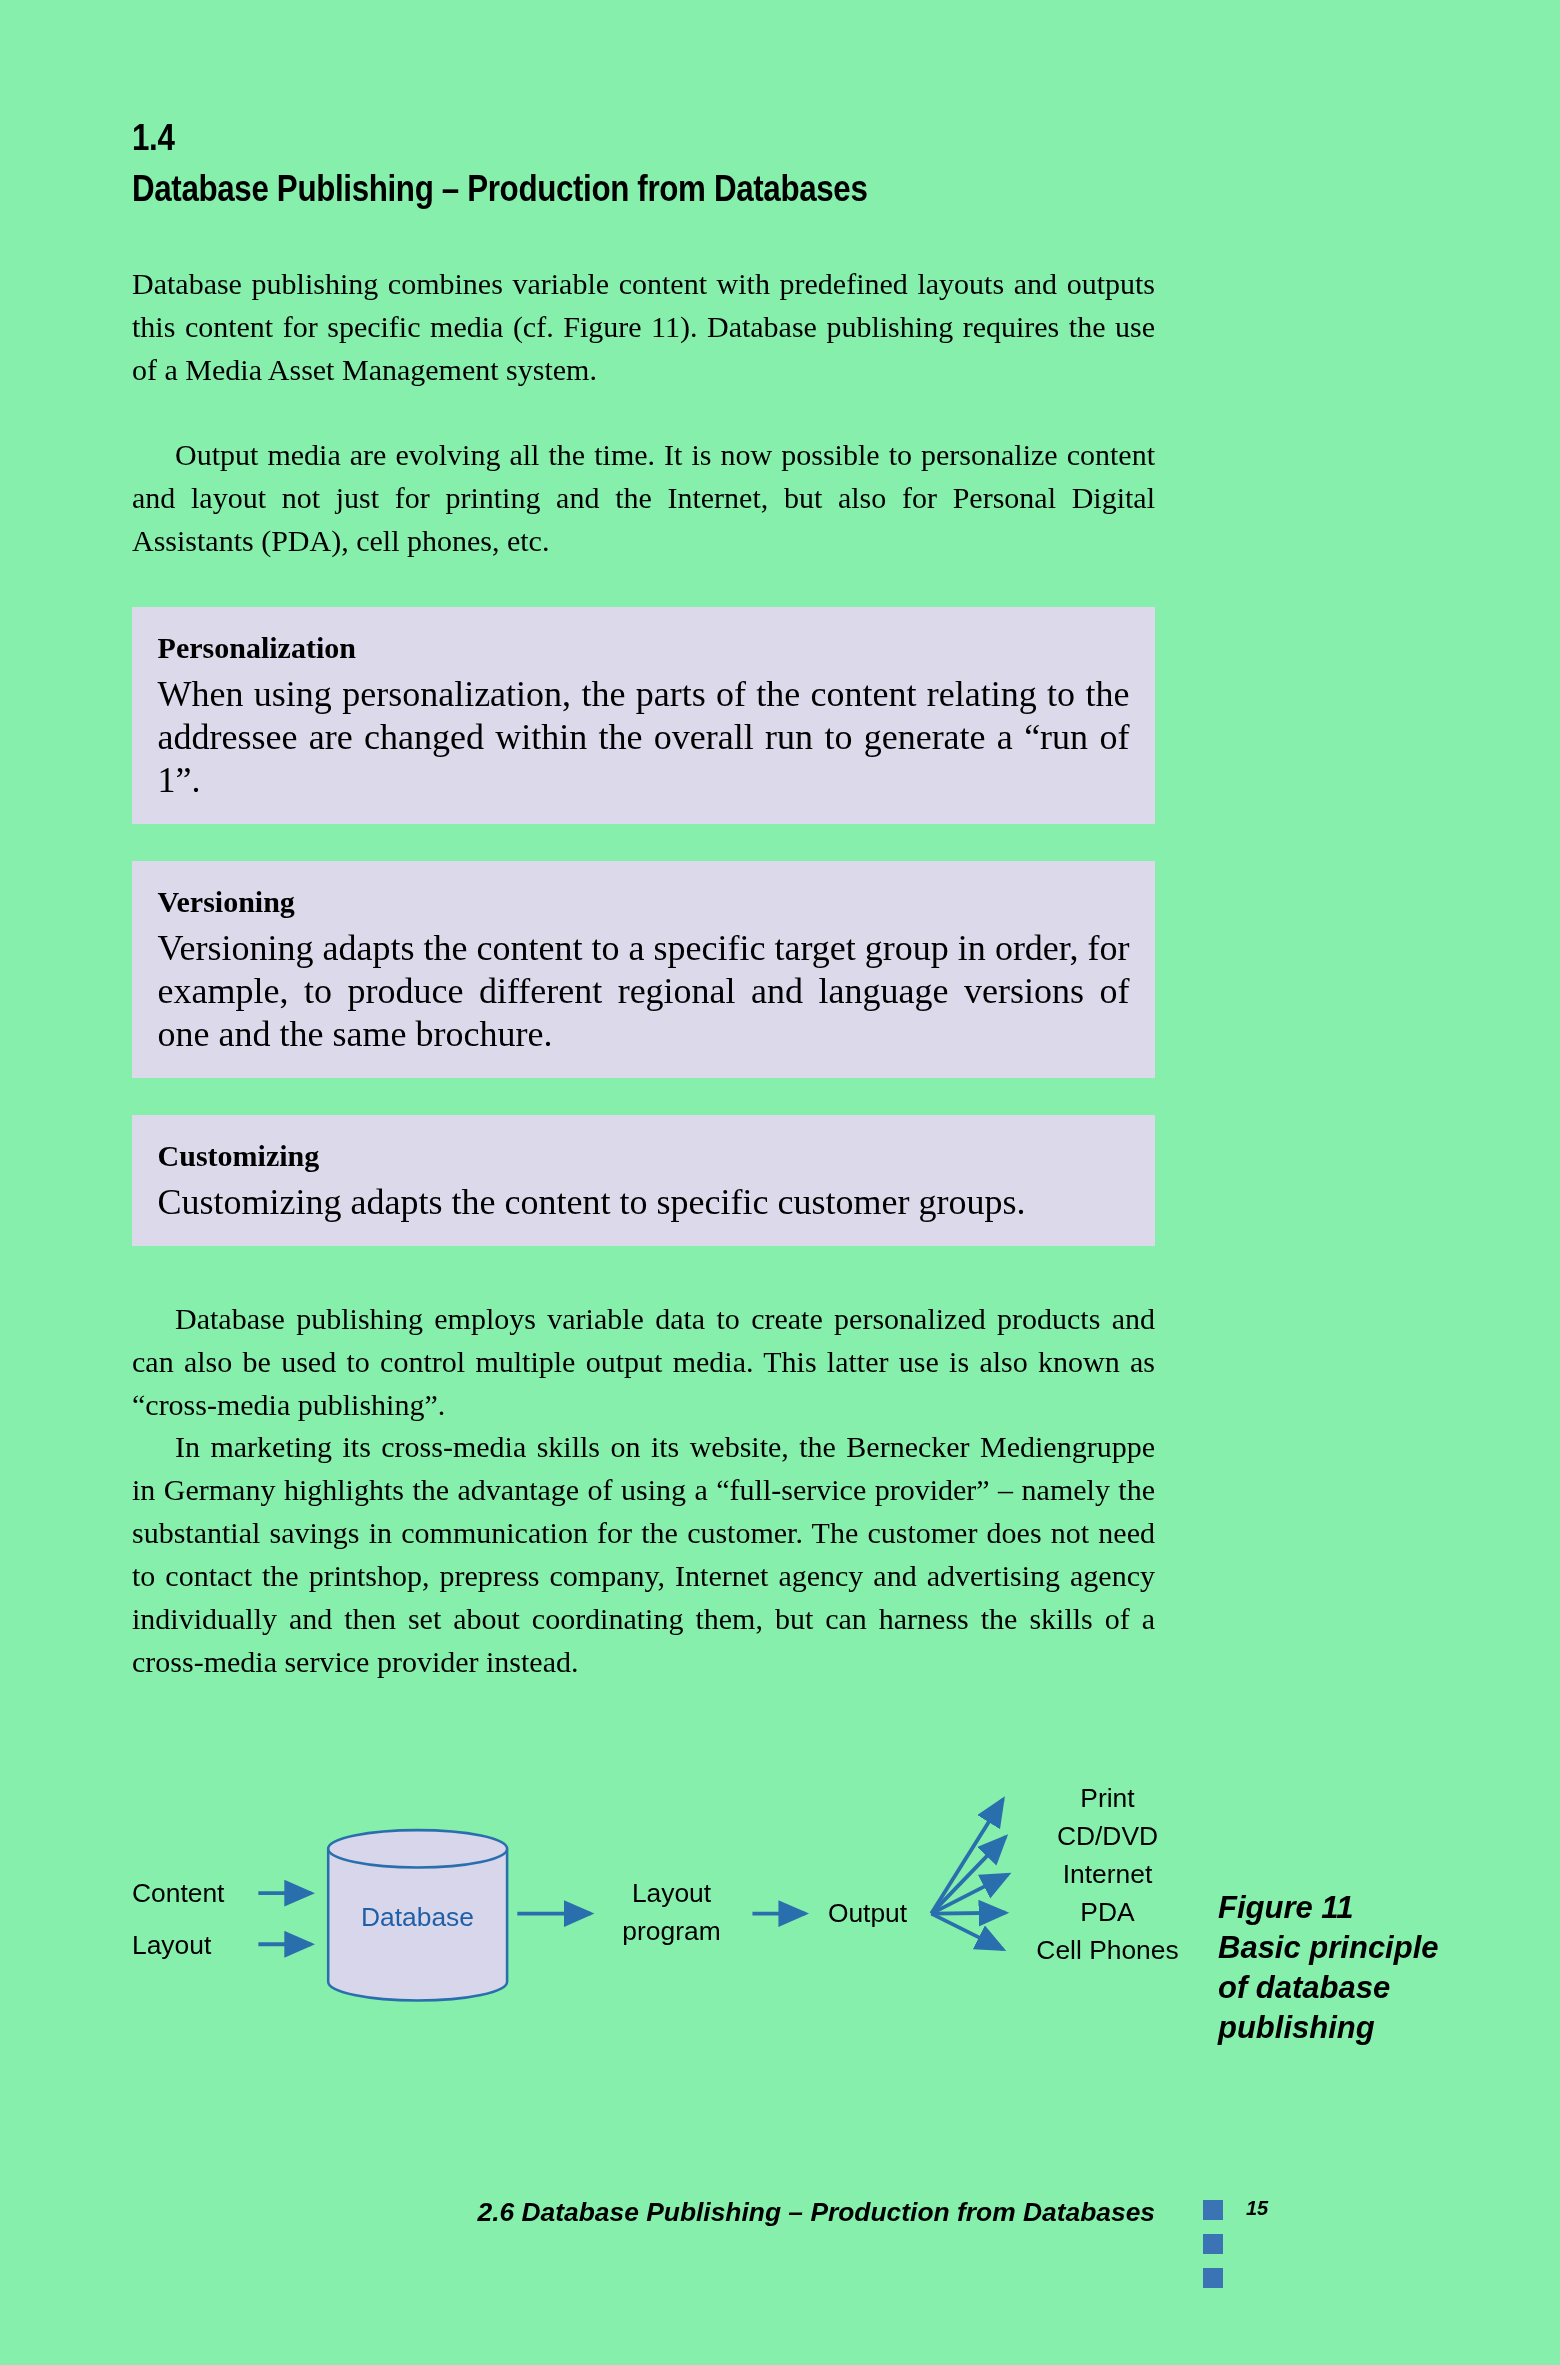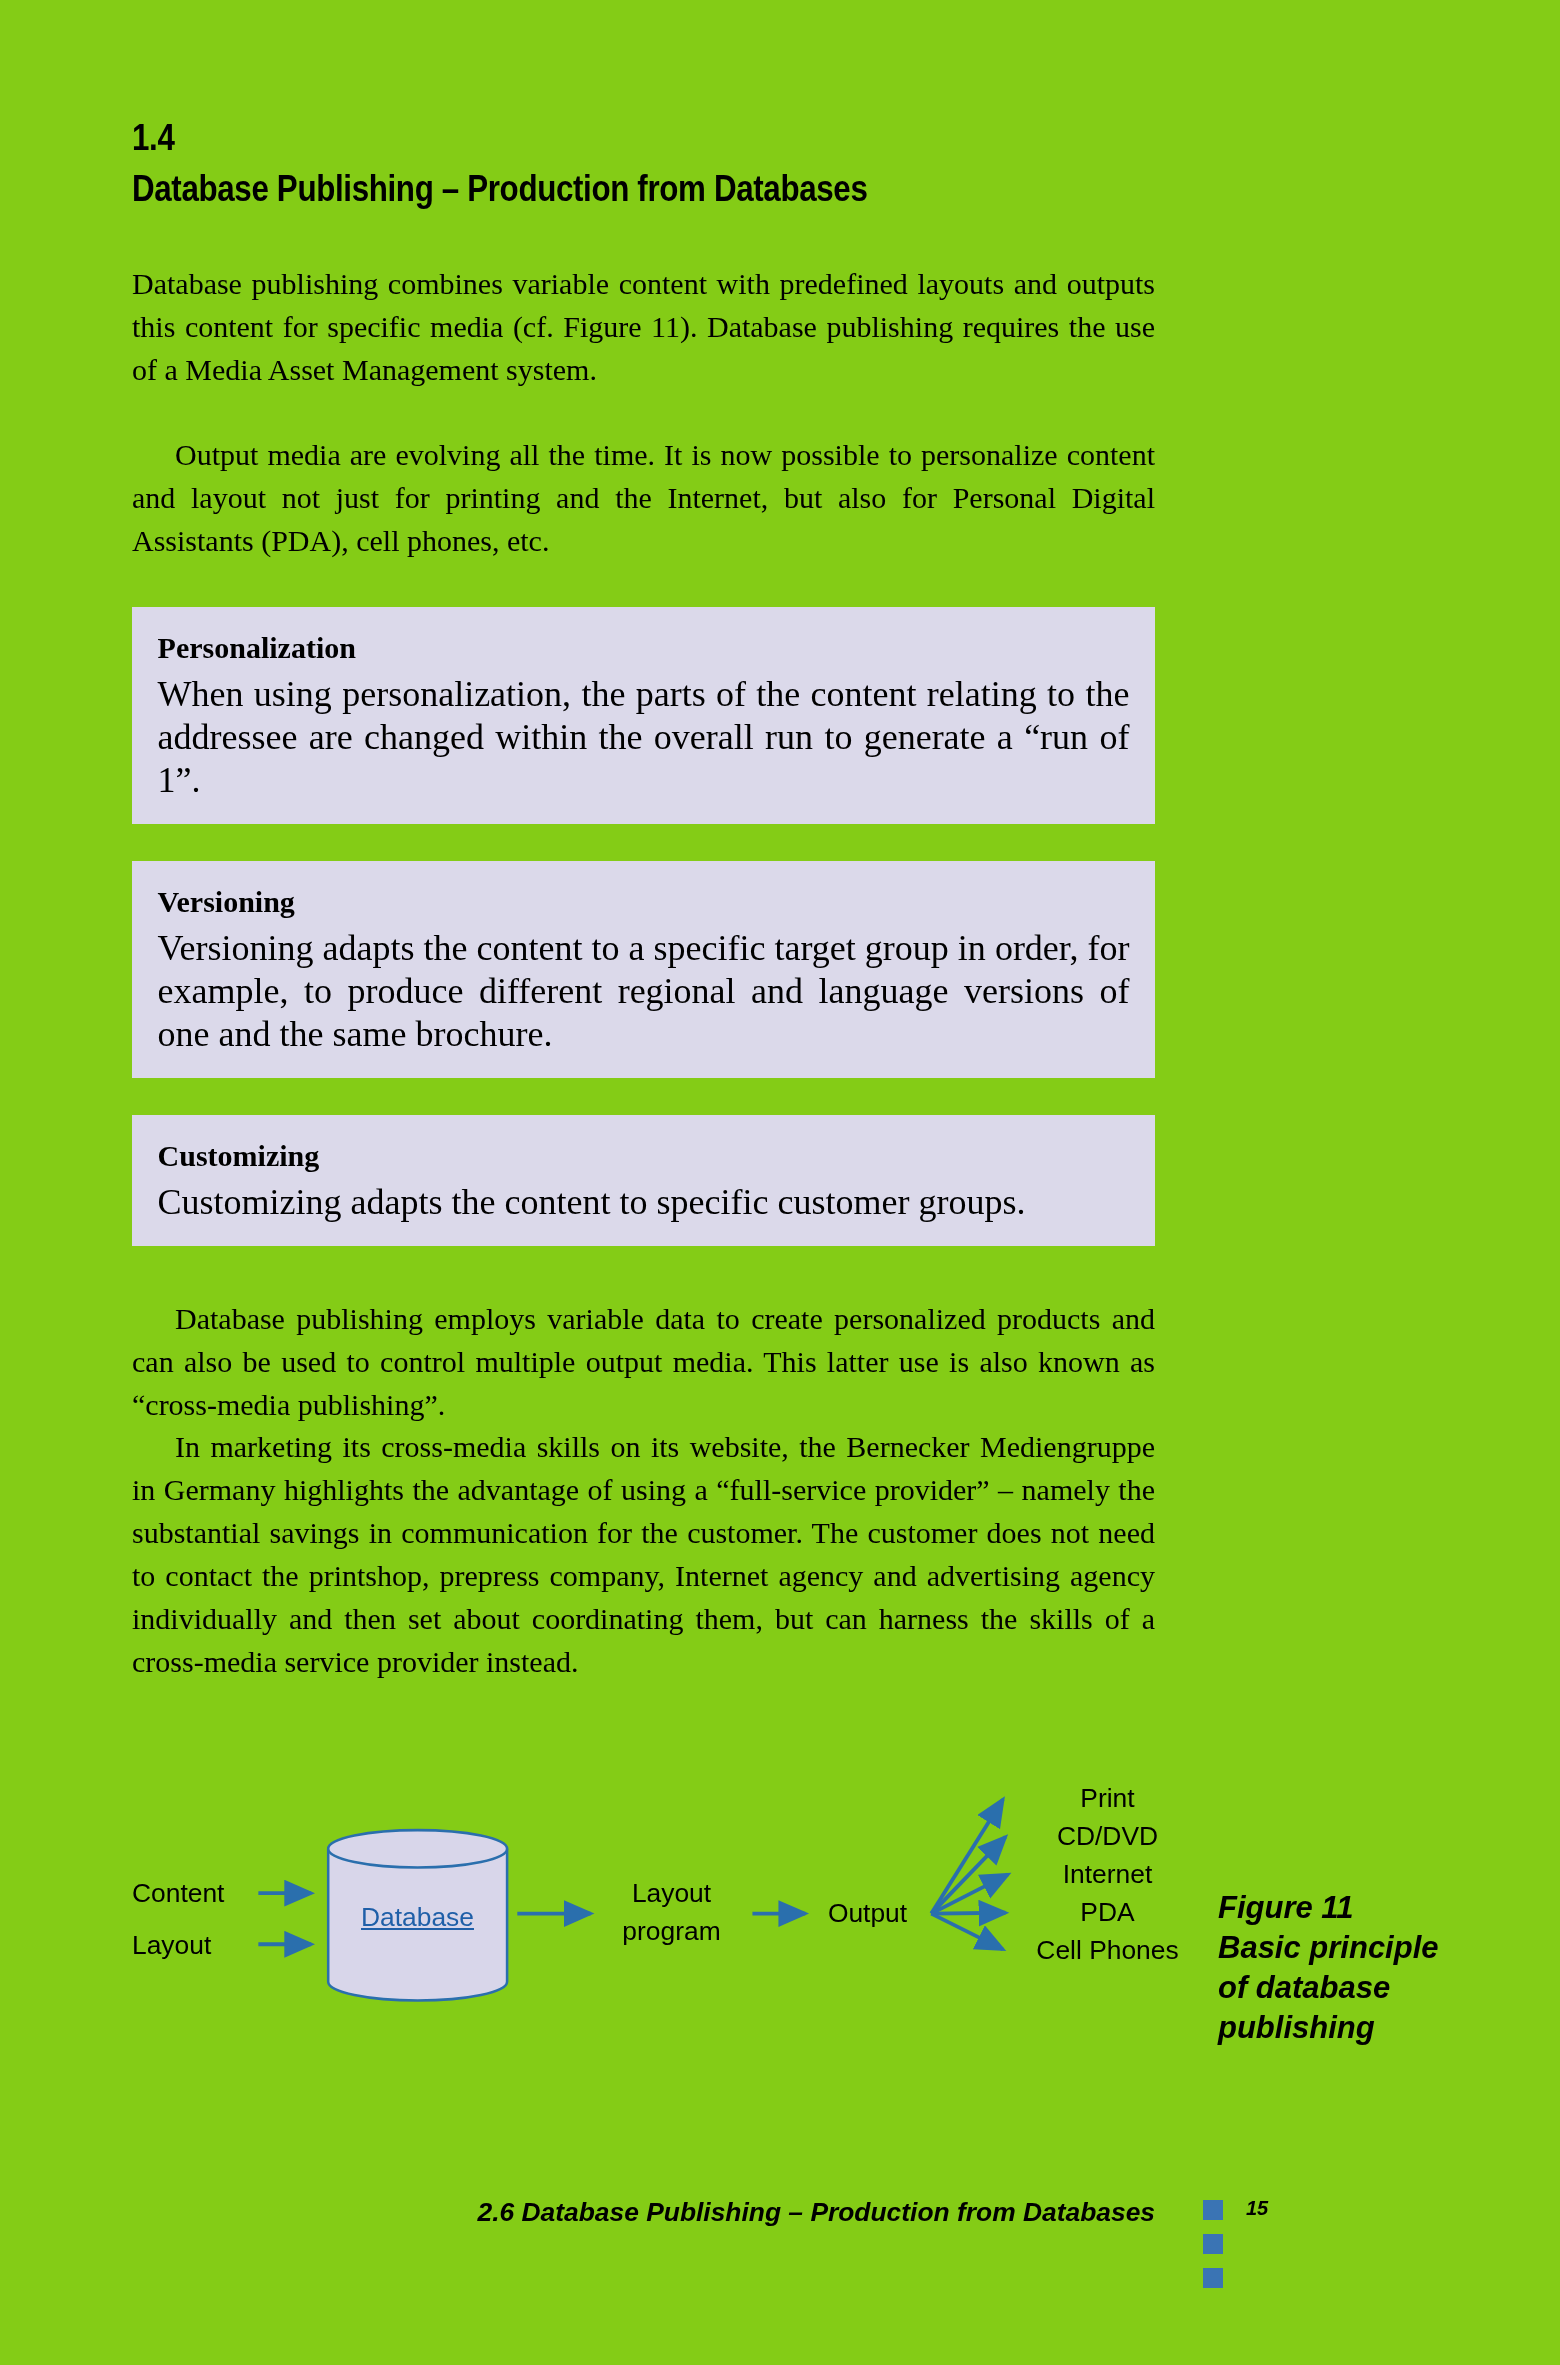--- a/index.html
+++ b/index.html
@@ -1,20 +1,20 @@
 <!DOCTYPE html>
 <html style="--arrow: #2a6fad; --cylinder-fill: #d8d6ea; --cylinder-stroke: #2a6fad; --database-text: #1f5fa8; --box-background: #dbd9ea; --marker-square: #3a74b4;font-size:13.6px"><head>
 <meta charset="utf-8">
 <style>
   * { margin:0; padding:0; box-sizing:border-box; }
   html,body { background:#ffffff; }
   .page {
     position:relative;
     width:1560px; height:2366px;
-    background:#84cc16;
+    background:#86efac;
     font-family:"Liberation Serif", serif;
     color:#000000;
     overflow:hidden;
   }
   .abs { position:absolute; }
 
   
   .heading {
     left:132px; top:112px; width:1278px;
     font-family:"Liberation Sans", sans-serif;
@@ -141,21 +141,21 @@
 
         <line class="arrow-line" x1="938" y1="158" x2="1022" y2="24" marker-end="url(#ah)"></line>
         <line class="arrow-line" x1="938" y1="158" x2="1025" y2="68" marker-end="url(#ah)"></line>
         <line class="arrow-line" x1="938" y1="158" x2="1028" y2="112" marker-end="url(#ah)"></line>
         <line class="arrow-line" x1="938" y1="158" x2="1025" y2="157" marker-end="url(#ah)"></line>
         <line class="arrow-line" x1="938" y1="158" x2="1022" y2="200" marker-end="url(#ah)"></line>
       </svg>
 
       <div class="dlabel" style="left:0; top:95px; width:124px;">Content</div>
       <div class="dlabel" style="left:0; top:147px; width:124px;">Layout</div>
-      <div class="dlabel db-label" style="left:196px; top:119px; width:179px;text-decoration:underline;">Database</div>
+      <div class="dlabel db-label" style="left:196px; top:119px; width:179px;">Database</div>
       <div class="dlabel proc" style="left:467px; top:95px; width:145px;">Layout
 program</div>
       <div class="dlabel center" style="left:678px; top:115px; width:115px;">Output</div>
 
       <div class="dlabel out-col" style="left:852px; top:0; width:247px;">
         <div>Print</div>
         <div>CD/DVD</div>
         <div>Internet</div>
         <div>PDA</div>
         <div>Cell Phones</div>

